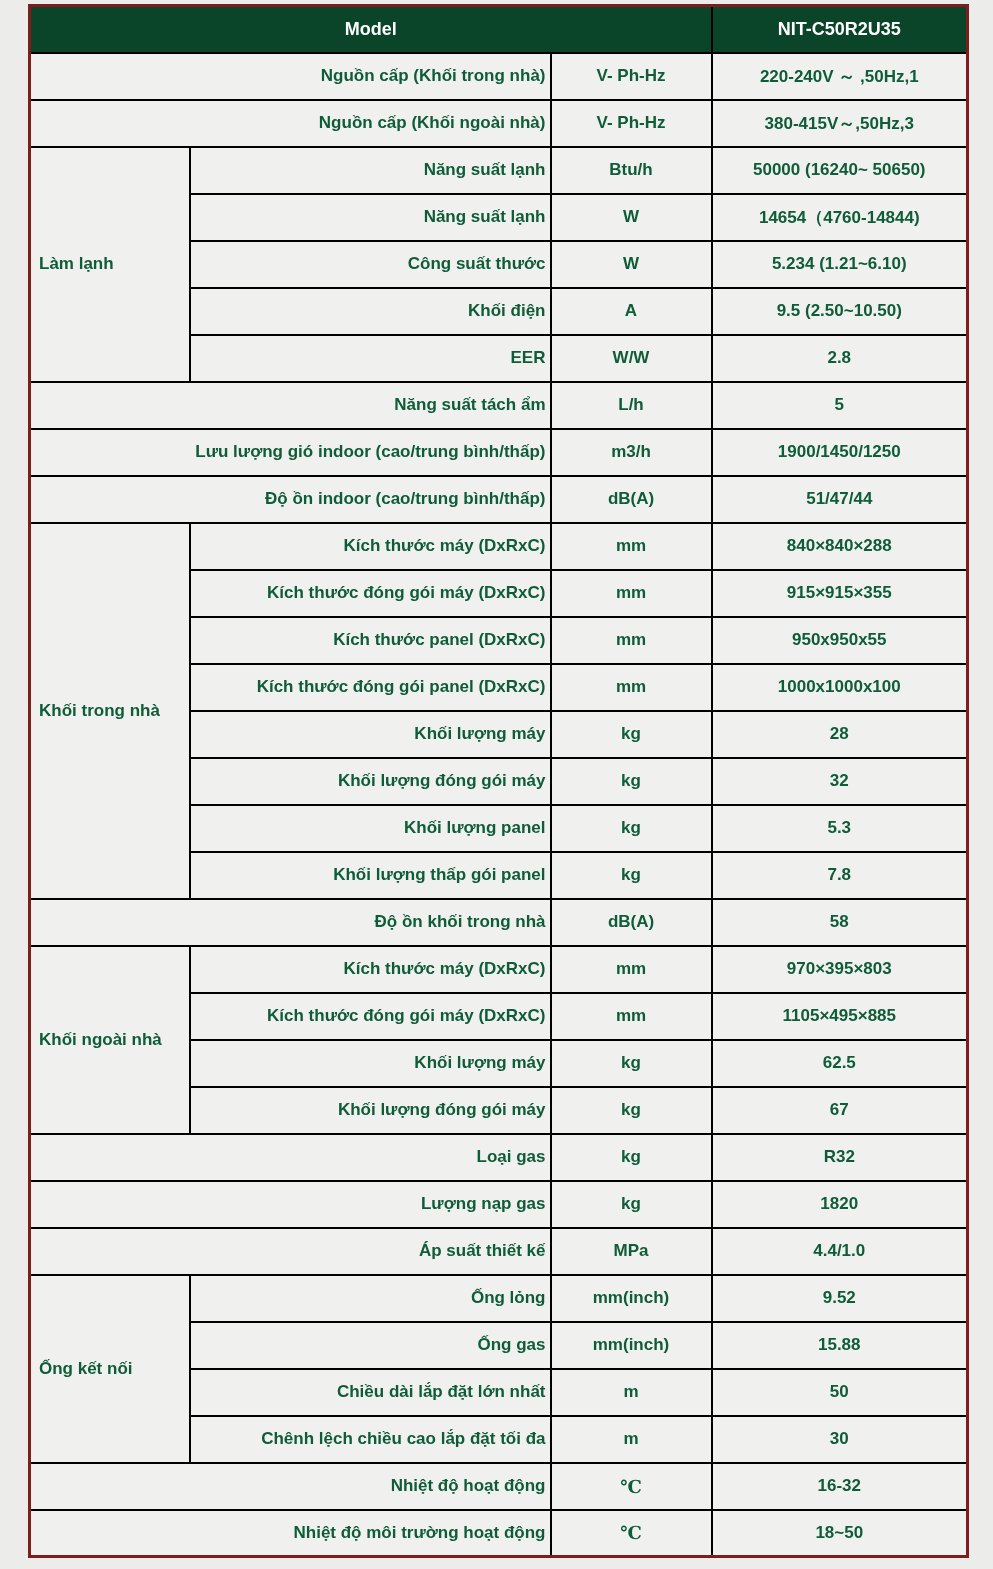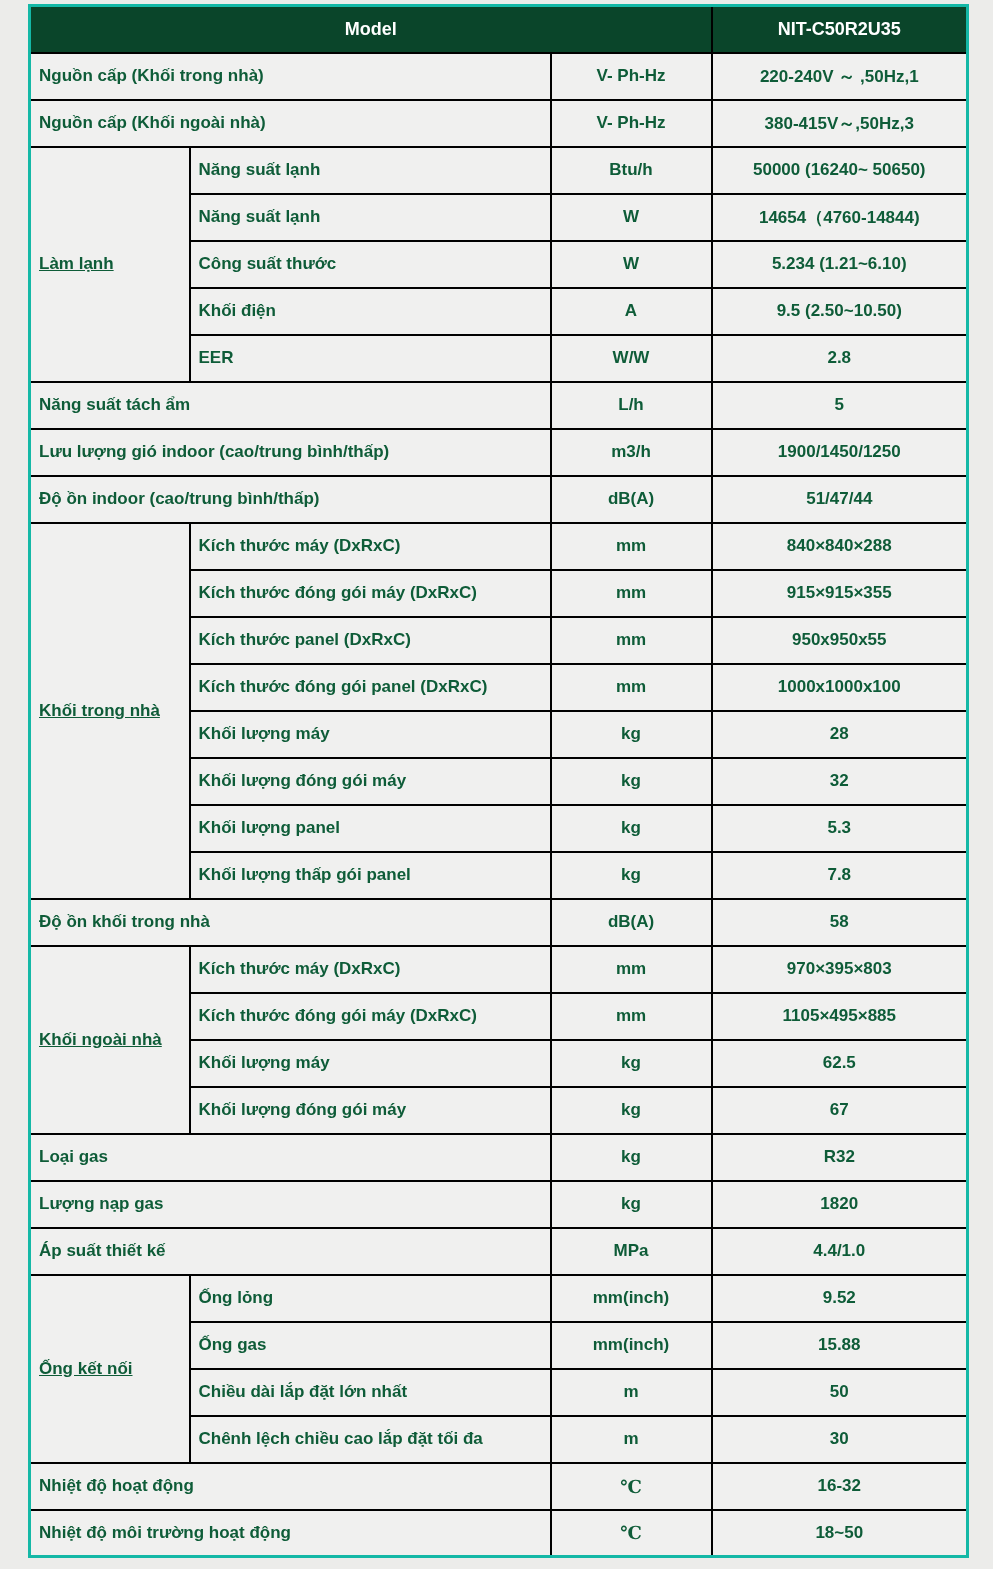--- a/index.html
+++ b/index.html
@@ -11,21 +11,21 @@
   }
   .page{
     box-sizing:border-box;
     width:993px;height:1569px;
     padding:4px 0 0 28px;
   }
   table.spec-table{
     border-collapse:collapse;
     table-layout:fixed;
     width:938px;
-    border:3px solid #14b8a6;
+    border:3px solid #7f1d1d;
     padding-left:12px;
   }
   .spec-table th,.spec-table td{
     border:2px solid #000;
     height:47px;
     box-sizing:border-box;
     overflow:hidden;
   }
   .spec-table th.model-th{
     background:#0a452a;
@@ -37,24 +37,23 @@
   .spec-table td{
     background:#f0f0ef;
     color:#0e5c38;
     font-weight:bold;
     font-size:17px;
   }
   td.group-cell{
     text-align:left;
     padding:0 4px 0 8px;
     vertical-align:middle;
-    text-decoration:underline;
   }
   td.label-cell{
-    text-align:left;
+    text-align:right;
     padding:0 4px 0 8px;
   }
   td.unit-cell,td.value-cell{
     text-align:center;
     padding:0 2px;
   }
   td.unit-serif{
     font-family:"DejaVu Serif",serif;
     font-size:18px;
   }

